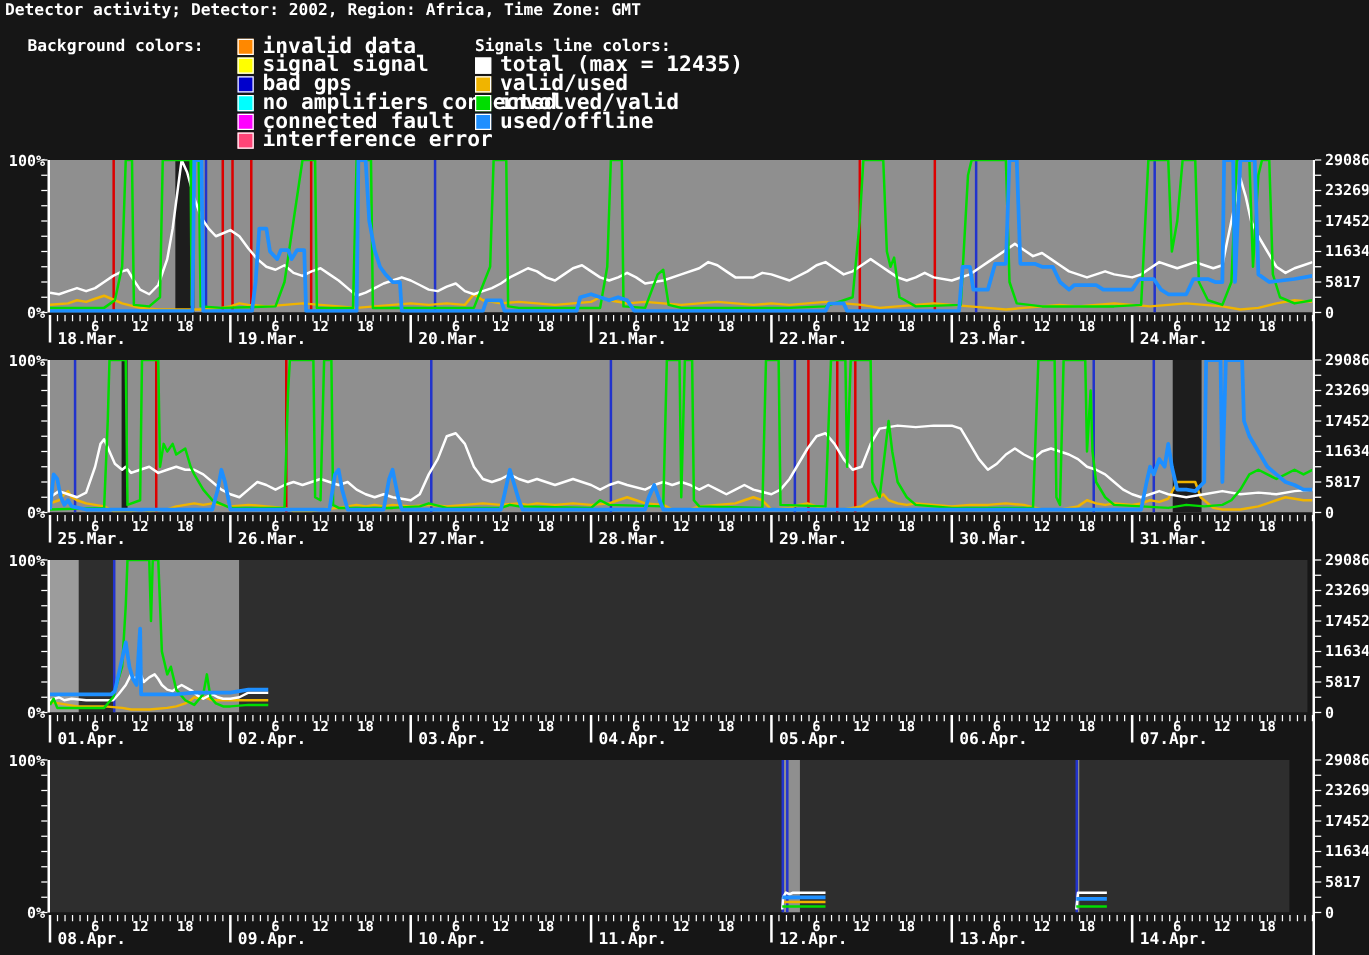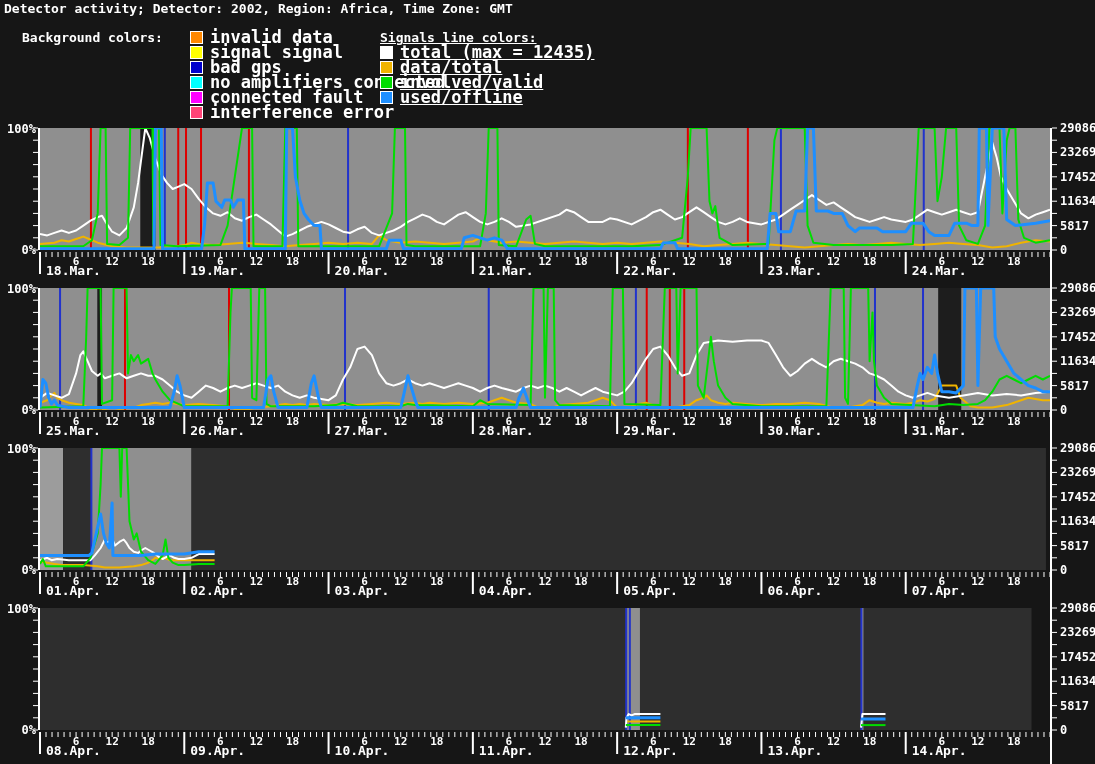--- a/index.html
+++ b/index.html
@@ -42,30 +42,30 @@
       <div class="legend-row">
         <span class="swatch" style="background: rgb(255, 0, 255);"></span>
         <span>connected fault</span>
       </div>
       <div class="legend-row">
         <span class="swatch" style="background: rgb(255, 68, 119);"></span>
         <span>interference error</span>
       </div>
     </div>
 </div>
-<div class="legend-col" style="left:380px;text-decoration:underline;">
+<div class="legend-col" style="left:380px;">
   <div class="legend-head">Signals line colors:</div>
   <div>
       <div class="legend-row">
         <span class="swatch" style="background: rgb(255, 255, 255);"></span>
         <span>total (max = 12435)</span>
       </div>
       <div class="legend-row">
         <span class="swatch" style="background: rgb(240, 180, 0);"></span>
-        <span>data/total</span>
+        <span>valid/used</span>
       </div>
       <div class="legend-row">
         <span class="swatch" style="background: rgb(0, 221, 0);"></span>
         <span>involved/valid</span>
       </div>
       <div class="legend-row">
         <span class="swatch" style="background: rgb(30, 143, 255);"></span>
         <span>used/offline</span>
       </div>
     </div>

